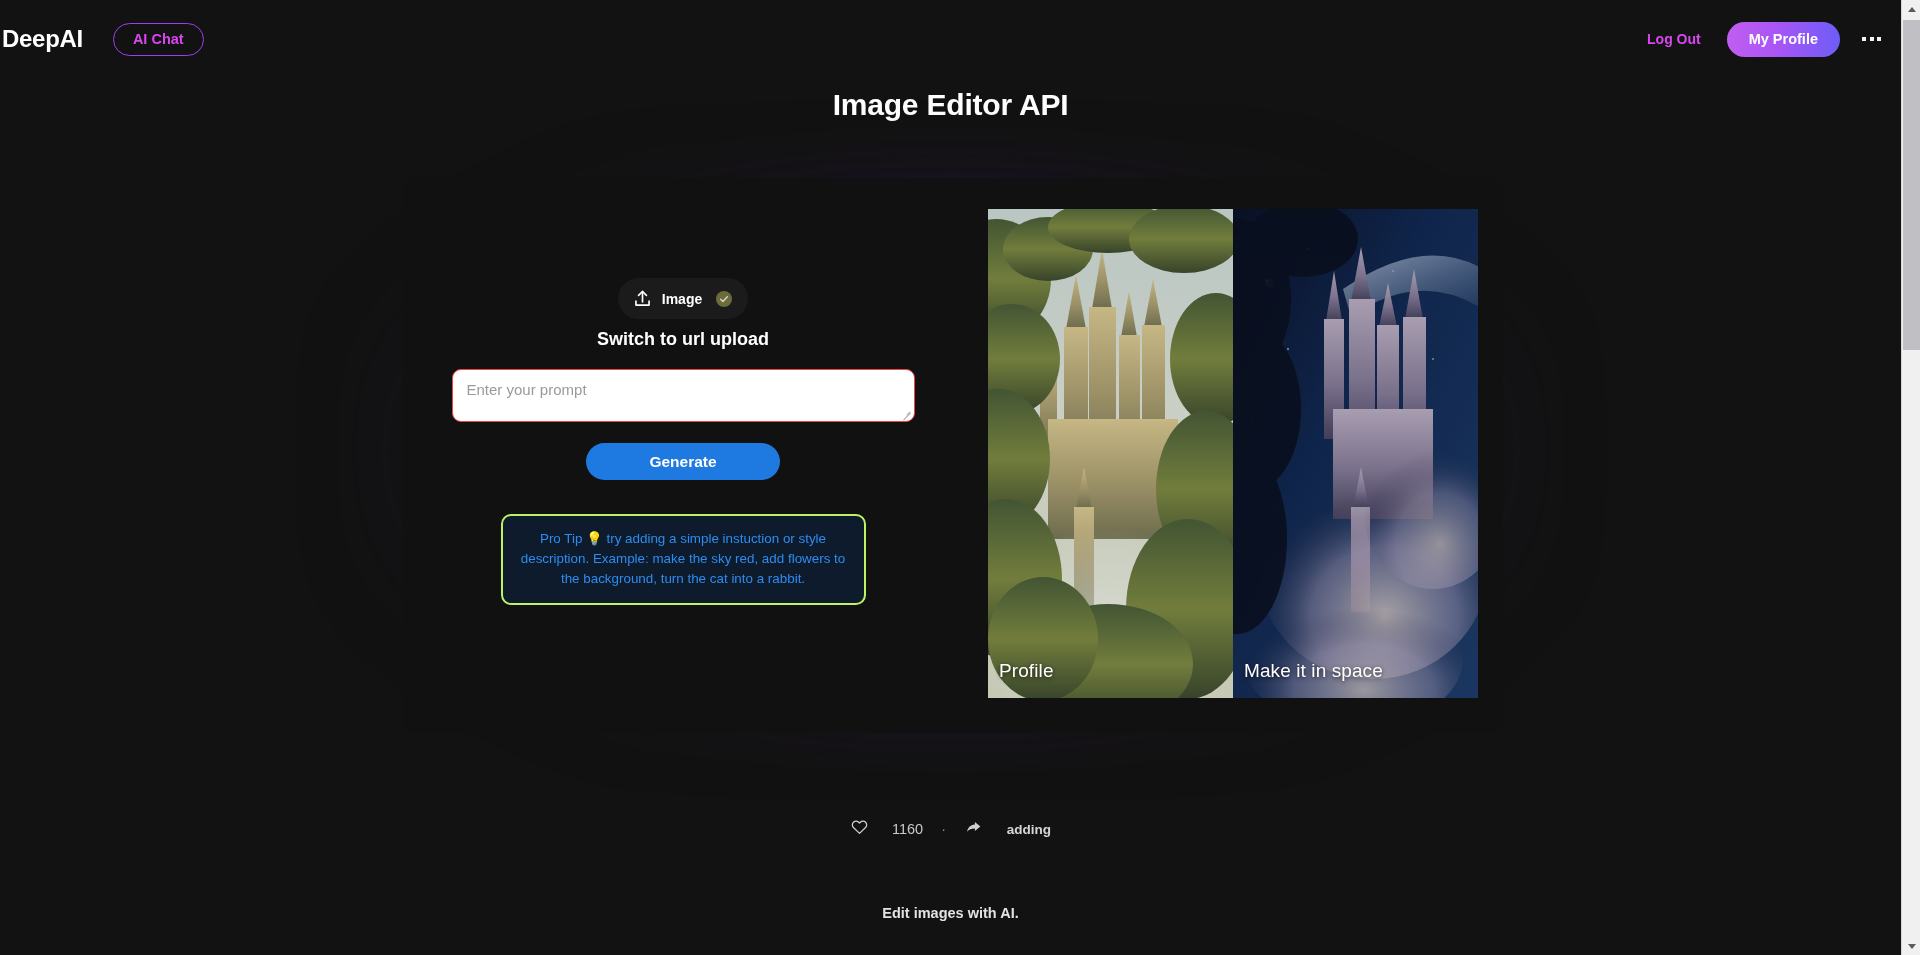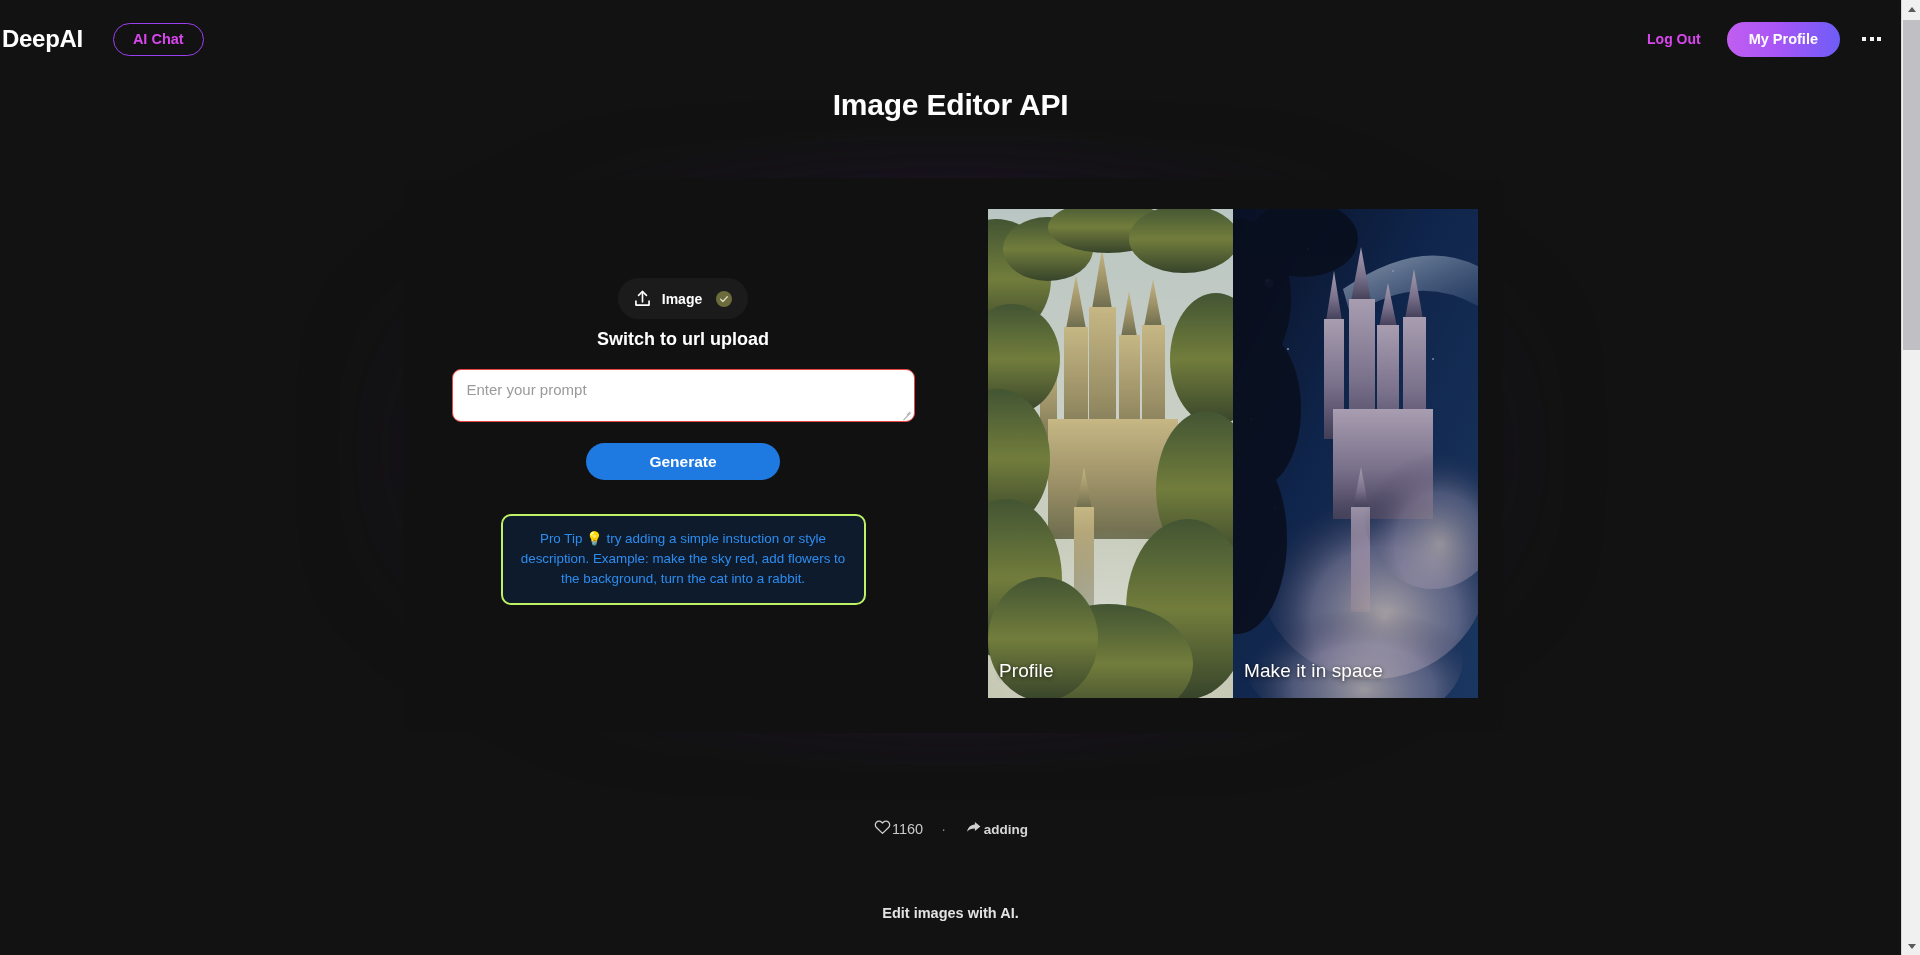--- a/index.html
+++ b/index.html
@@ -305,21 +305,21 @@
     left: 0;
     width: 1901px;
     display: flex;
     align-items: center;
     justify-content: center;
     gap: 0;
   }
   .like-group, .share-group {
     display: flex;
     align-items: center;
-    gap: 0;
+    gap: 23px;
     cursor: pointer;
   }
   .like-count {
     color: #c9c9c9;
     font-size: 14.5px;
   }
   .action-sep {
     color: #8a8a8a;
     font-size: 14px;
     margin: 0 18px;

